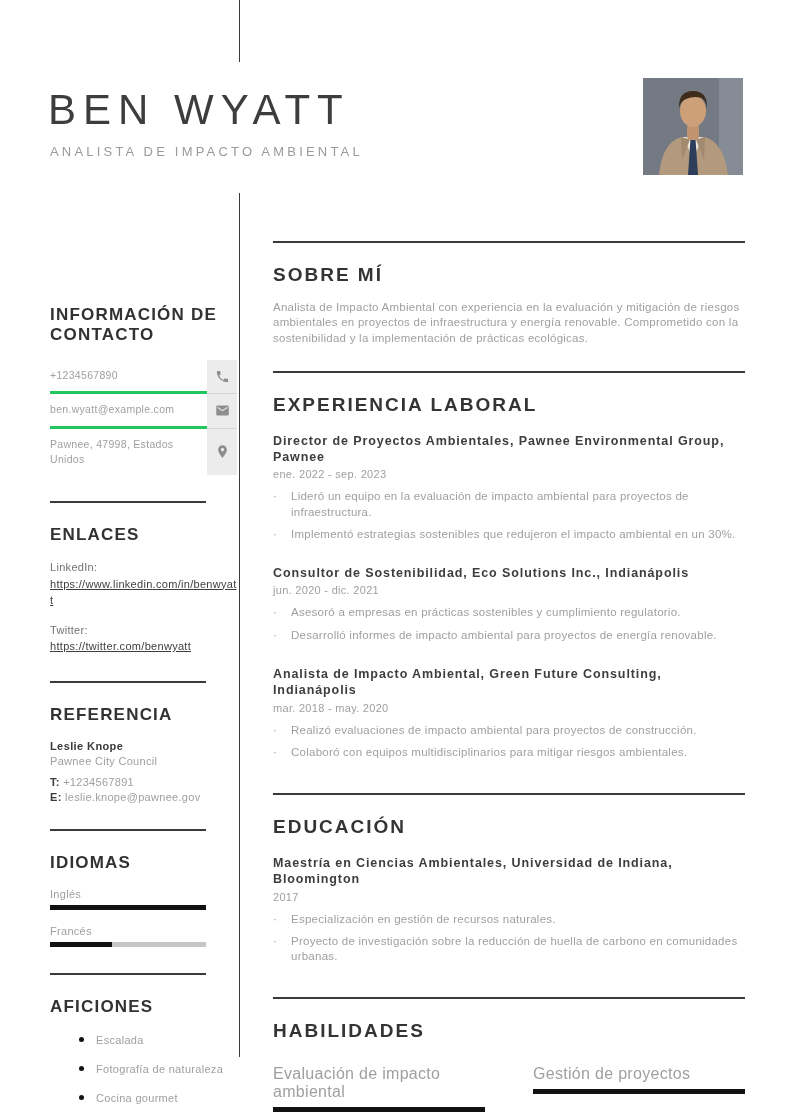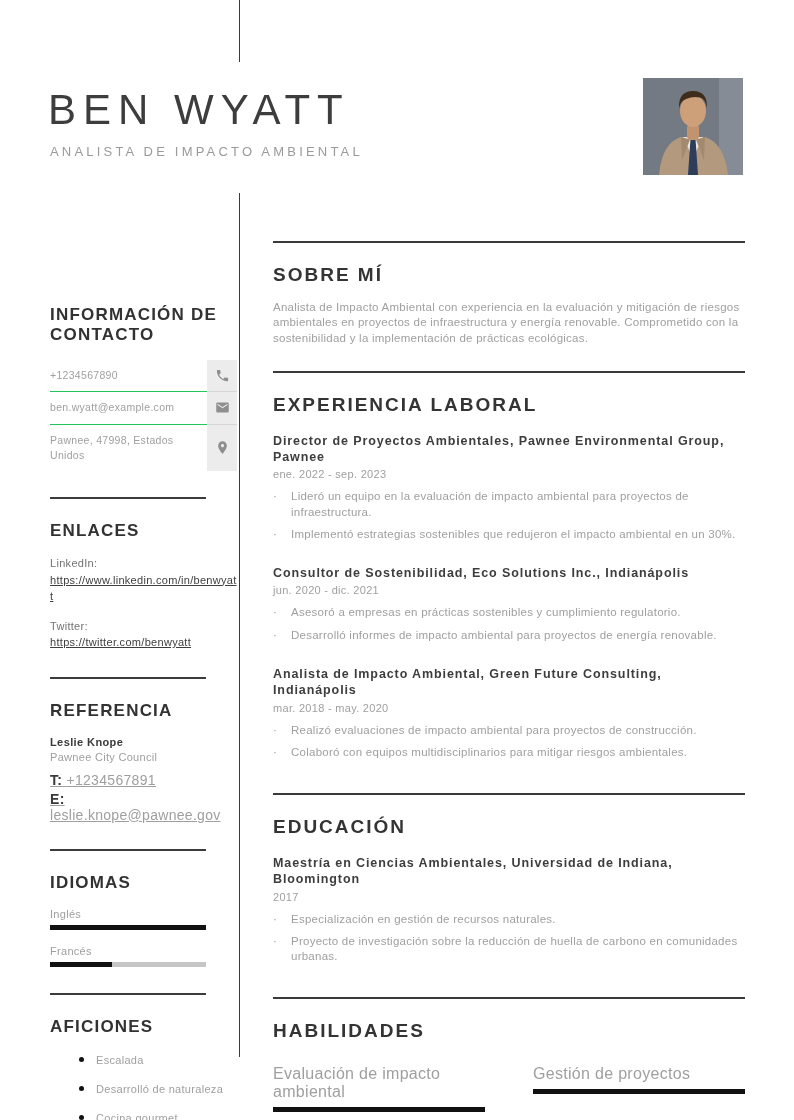--- a/index.html
+++ b/index.html
@@ -31,38 +31,38 @@
   }
   .contact-block { margin-top:15px; }
   .contact-row { display:flex; align-items:stretch; }
   .contact-text {
     width:157px; padding:8px 4px 8px 0; font-size:10.5px; letter-spacing:.3px;
     color:#9f9f9f; line-height:1.45; display:flex; align-items:center;
   }
   .contact-icon-cell {
     width:30px; background:#ececec; display:flex; align-items:center; justify-content:center;
   }
-  .contact-row.bordered .contact-text { border-bottom:1px solid #22c55e; }
+  .contact-row.bordered .contact-text { border-bottom:3px solid #22c55e; }
   .contact-row.bordered .contact-icon-cell { border-bottom:1px solid #d6d6d6; }
   .contact-icon-cell svg { width:15px; height:15px; fill:#8e8e8e; }
 
   .side-hr { border:none; border-top:2px solid #3c3c3c; width:156px; margin:26px 0 0 0; }
   .side-section { margin-top:22px; }
 
   .link-group { margin-top:14px; font-size:11px; line-height:1.5; }
   .link-group + .link-group { margin-top:13px; }
   .link-label { color:#737373; letter-spacing:.3px; }
   .link-url {
     color:#3f3f3f; text-decoration:underline; word-break:break-all;
     letter-spacing:.3px; display:block; cursor:pointer;
   }
 
   .ref-name { font-size:11px; font-weight:700; color:#3a3a3a; letter-spacing:.4px; margin-top:15px; }
   .ref-org { font-size:11px; color:#9f9f9f; letter-spacing:.3px; margin-top:3px; }
-  .ref-line { font-size:14px; margin-top:9px; color:#9f9f9f; letter-spacing:.3px;text-decoration:underline; }
+  .ref-line { font-size:11px; margin-top:9px; color:#9f9f9f; letter-spacing:.3px; }
   .ref-line + .ref-line { margin-top:3px; }
   .ref-line b { color:#3a3a3a; font-weight:700; }
 
   .lang-item { margin-top:15px; }
   .lang-name { font-size:11px; color:#9f9f9f; letter-spacing:.3px; }
   .bar-track { margin-top:5px; height:5px; width:156px; background:#c6c6c6; position:relative; }
   .bar-fill { height:5px; background:#111111; }
 
   .hobby-row { display:flex; align-items:center; margin-top:17px;padding-left:29px; }
   .hobby-dot { width:5px; height:5px; border-radius:50%; background:#111; margin-right:12px; flex:none; }
@@ -207,21 +207,21 @@
     <hr class="side-hr">
 
     <div class="side-section">
       <div class="side-heading">AFICIONES</div>
       <div class="hobby-row">
         <span class="hobby-dot"></span>
         <span class="hobby-label">Escalada</span>
       </div>
       <div class="hobby-row">
         <span class="hobby-dot"></span>
-        <span class="hobby-label">Desarrolló de naturaleza</span>
+        <span class="hobby-label">Fotografía de naturaleza</span>
       </div>
       <div class="hobby-row">
         <span class="hobby-dot"></span>
         <span class="hobby-label">Cocina gourmet</span>
       </div>
     </div>
 
   </div>
 
   <div class="main">

